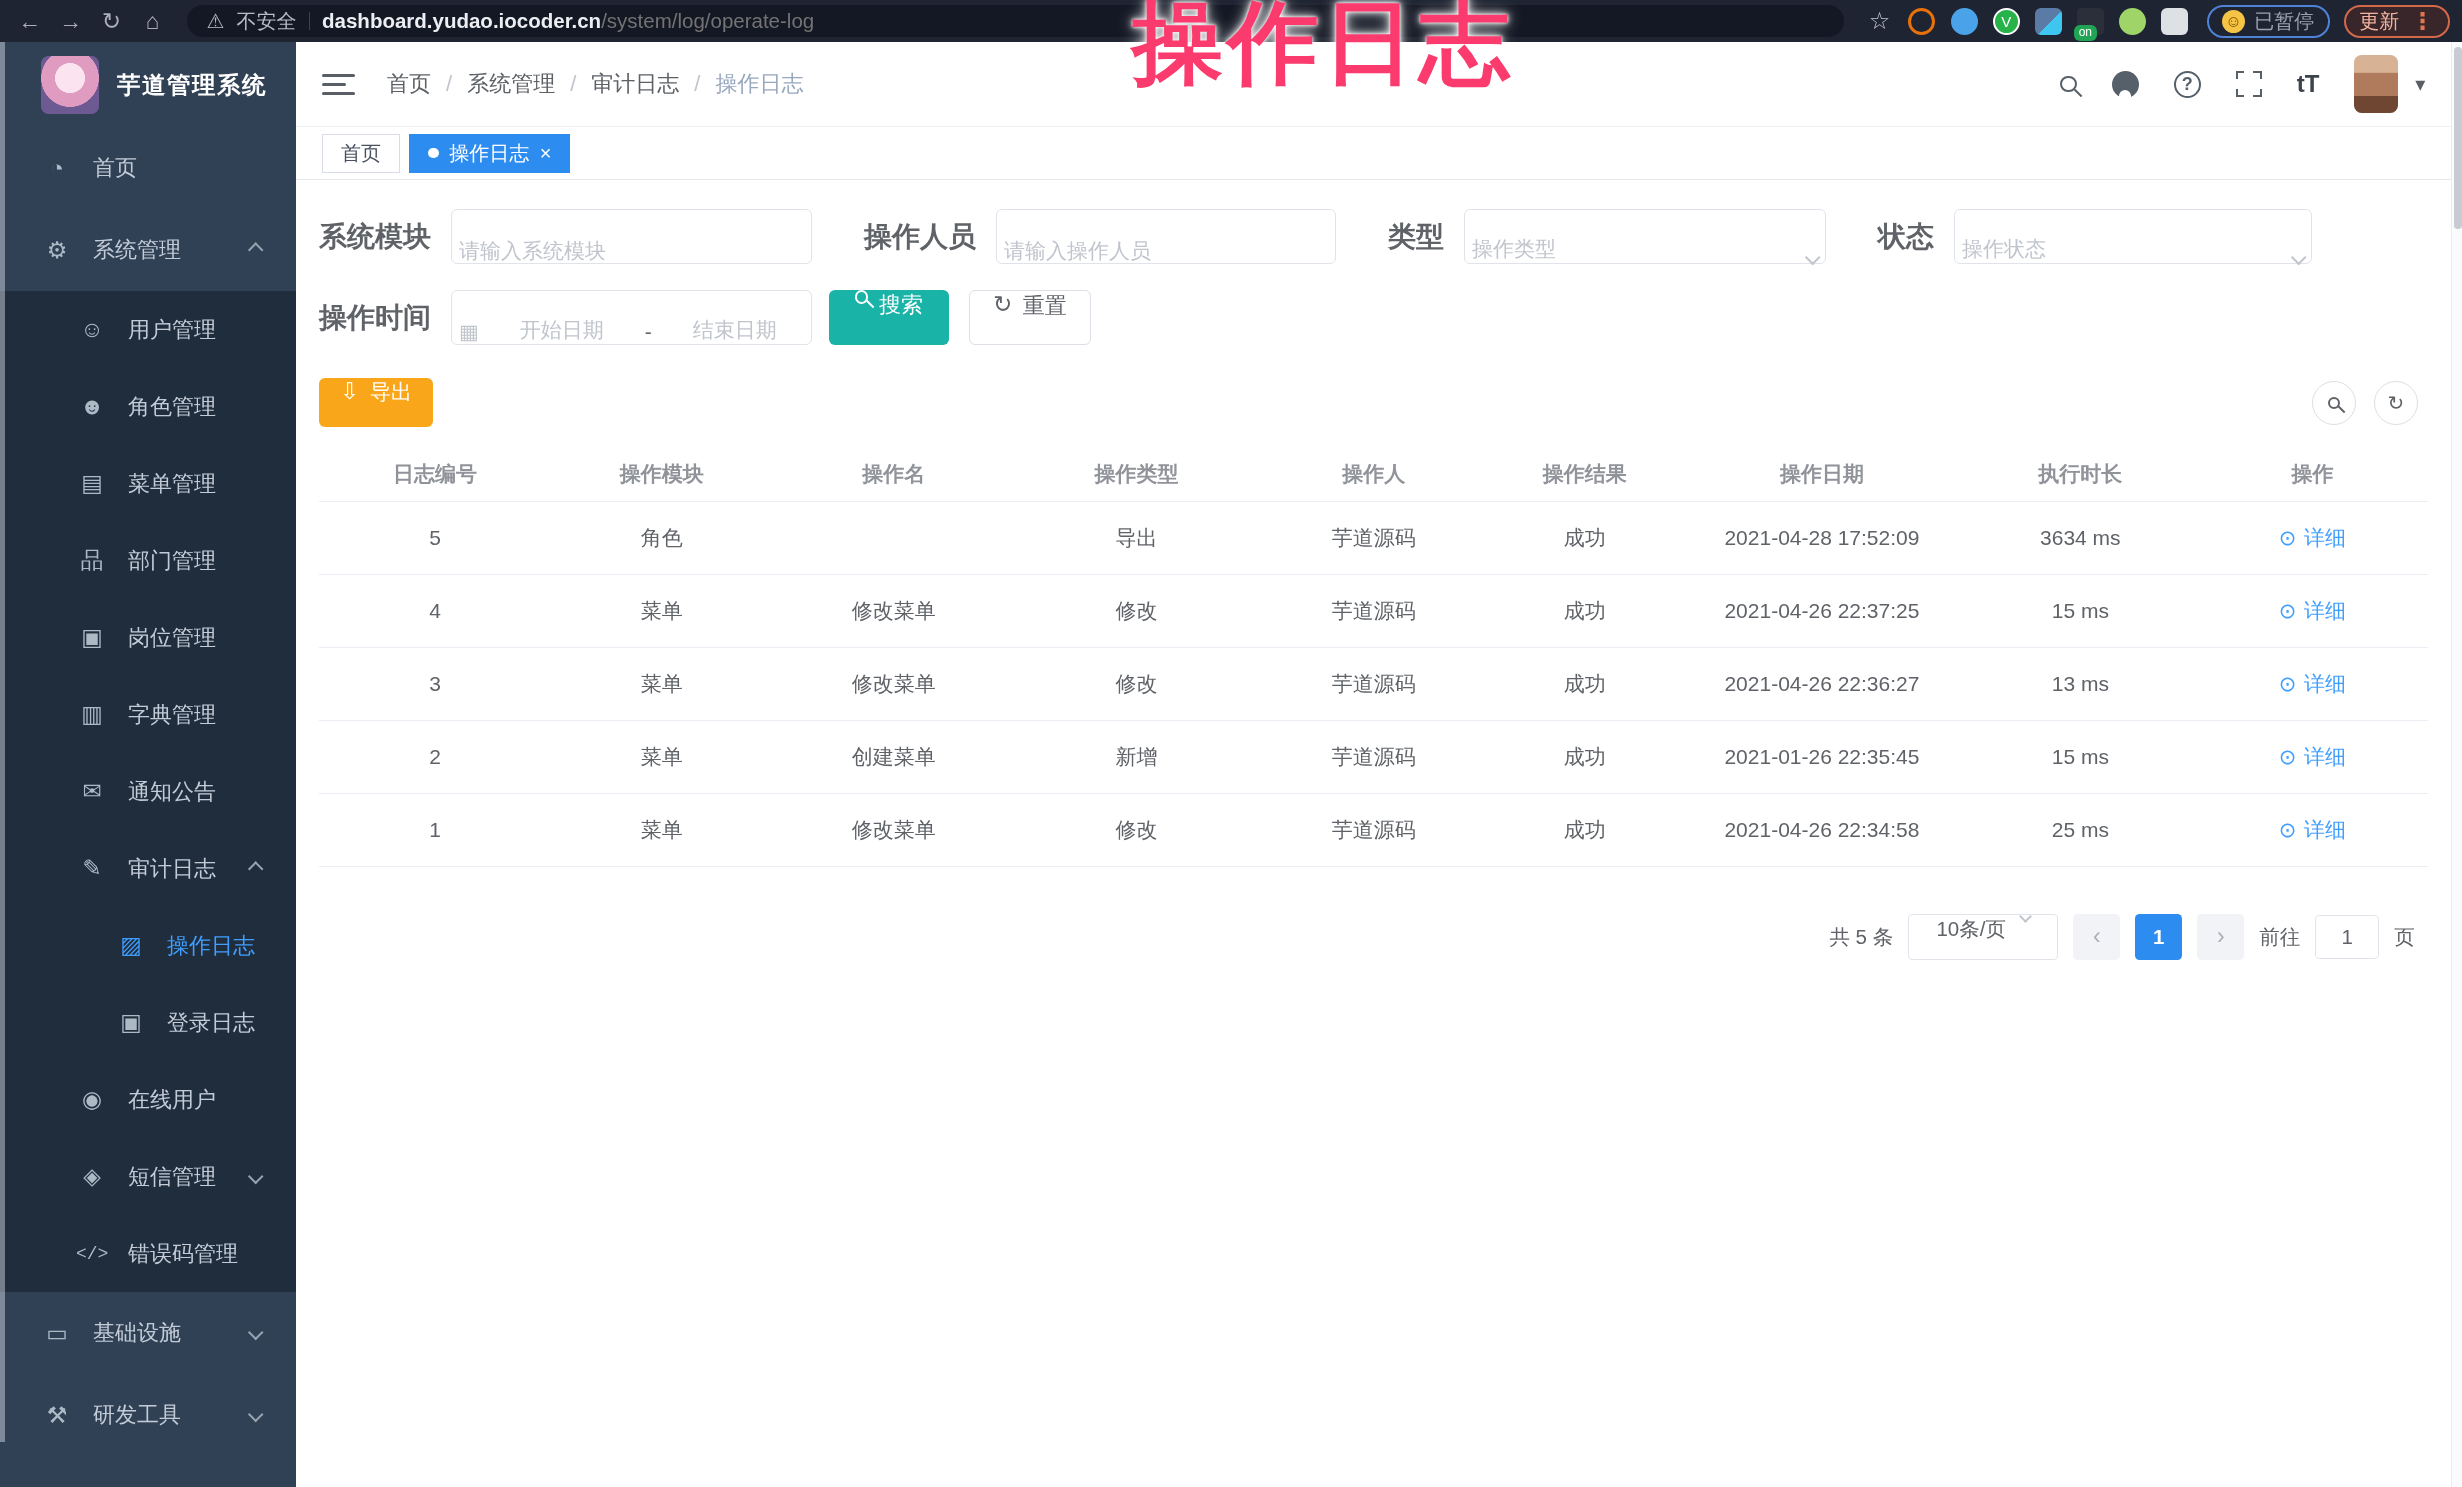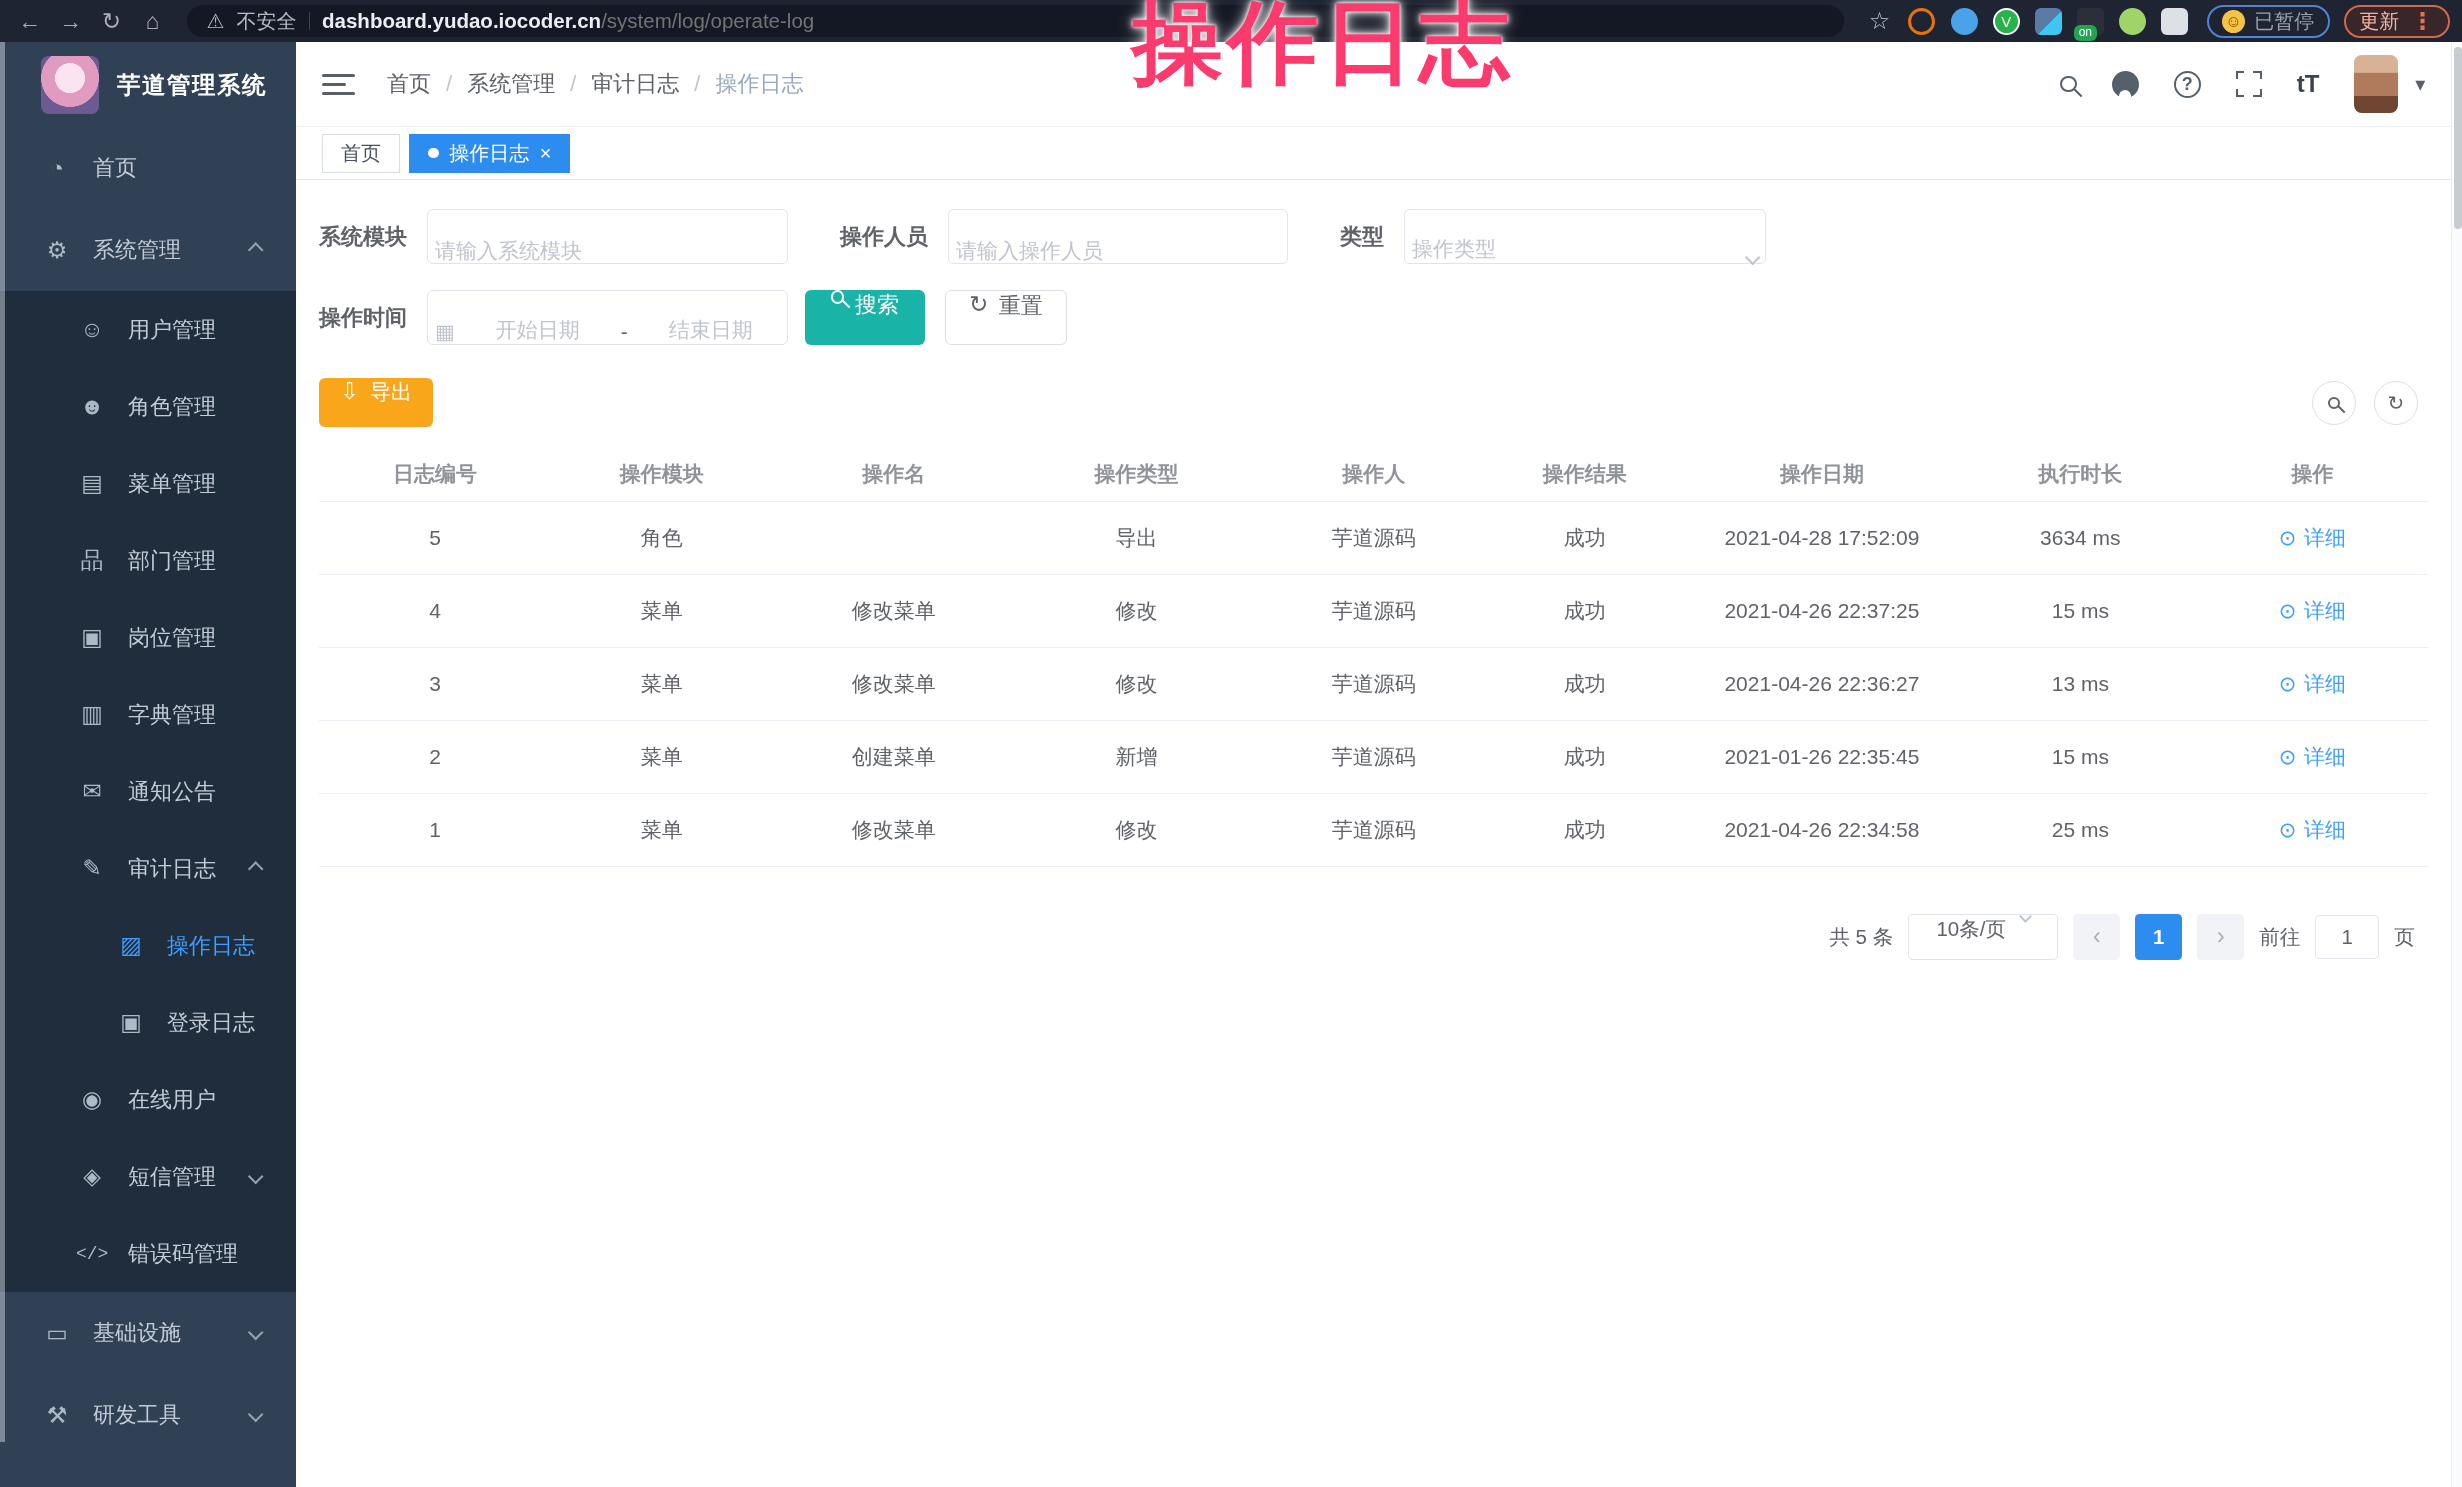--- a/index.html
+++ b/index.html
@@ -93,21 +93,21 @@
   .tab{height:39px;display:flex;align-items:center;padding:0 18px;border:0.8px solid #d8dce5;
        background:#fff;color:#495060;font-size:20px;gap:10.6px}
   .tab.active{background:#2d8cf0;border-color:#2d8cf0;color:#fff}
   .tab .dot{width:10.6px;height:10.6px;border-radius:50%;background:#fff}
   .tab .x{font-size:20px}
 
   .content{padding:29px 23px 0 23px}
   .f-row{display:flex;align-items:center}
   .f-row + .f-row{margin-top:26px}
   .f-group{display:flex;align-items:center;margin-right:52px}
-  .f-label{font-size:22px;font-weight:bold;color:#5f6368;margin-right:20px;white-space:nowrap}
+  .f-label{font-size:28px;font-weight:bold;color:#5f6368;margin-right:20px;white-space:nowrap}
   .f-input,.f-select,.f-date{height:55px;border:1.5px solid #e0e4ea;border-radius:6px;
        background:#fff;display:flex;align-items:flex-end;padding:0 7px;font-size:21px}
   .f-input{width:361px}
   input.raw{border:none;outline:none;width:100%;font-size:21px;color:#5f6368;
        font-family:inherit;background:transparent}
   input.raw::placeholder{color:#c0c4cc}
   .f-select{width:362px;justify-content:space-between;color:#c0c4cc}
   .f-select .chev{border-color:#c0c4cc;margin-top:-4.6px}
   .f-date{width:361px;gap:13.7px;color:#c0c4cc}
   .f-date .cal{color:#c0c4cc;font-size:21px}
@@ -321,20 +321,27 @@
       <div class="f-group">
         <span class="f-label">操作人员</span>
         <div class="f-input" style="width:340px">
           <input class="raw" placeholder="请输入操作人员" style="">
         </div>
       </div>
       <div class="f-group">
         <span class="f-label">类型</span>
         <div class="f-select">
           <span>操作类型</span>
+          <span class="chev down"></span>
+        </div>
+      </div>
+      <div class="f-group" style="margin-right:0">
+        <span class="f-label">状态</span>
+        <div class="f-select" style="width:358px">
+          <span>操作状态</span>
           <span class="chev down"></span>
         </div>
       </div>
     </div>
 
     <div class="f-row">
       <div class="f-group" style="margin-right:0">
         <span class="f-label">操作时间</span>
         <div class="f-date">
           <span class="cal">▦</span>

